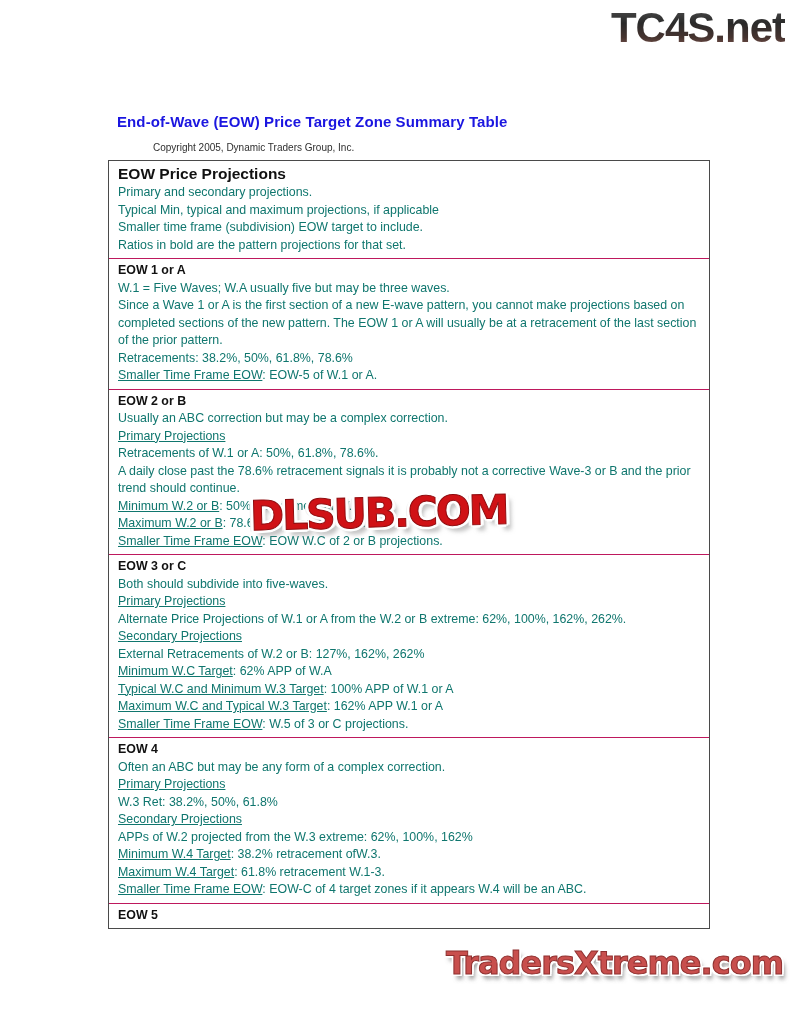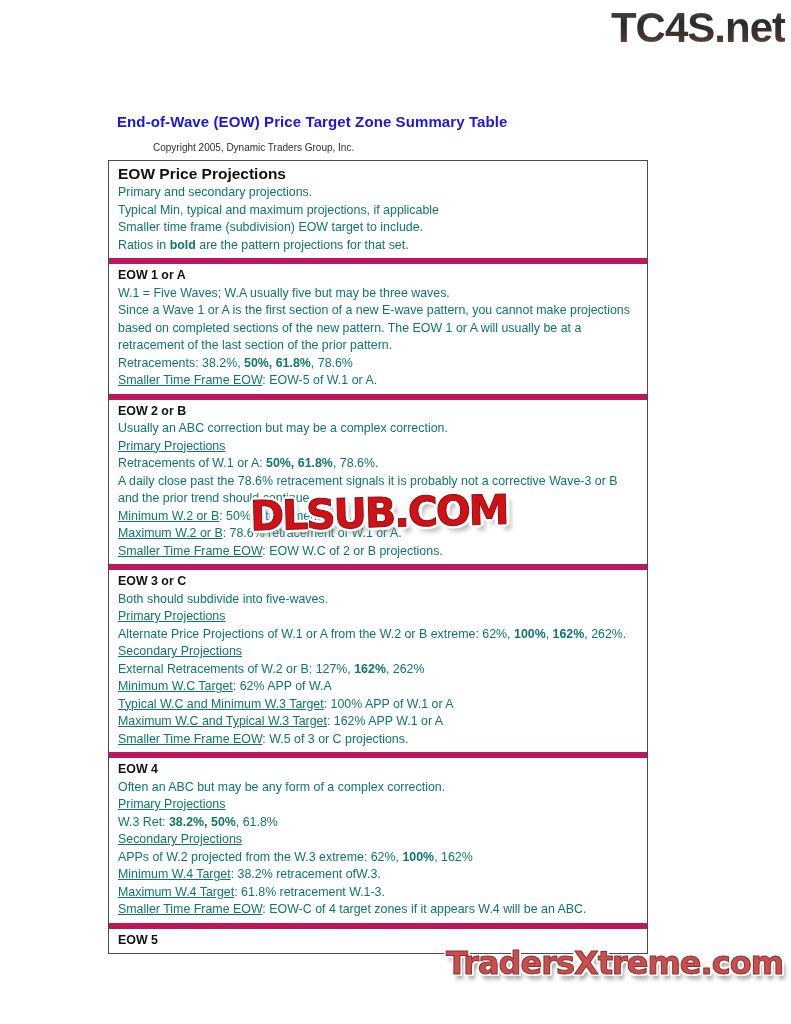--- a/index.html
+++ b/index.html
@@ -47,46 +47,46 @@
     font-size: 10px;
     color: #2f2f2f;
     margin-left: 36px;
   }
 
   
   .summary-table {
     position: absolute;
     left: 108px;
     top: 160px;
-    width: 540px;
+    width: 602px;
     border: 1px solid #4a4a4a;
     background: #ffffff;
   }
   .section {
     padding: 3px 9px 4px 9px;
-    border-top: 6px solid #be185d;
+    border-top: 1px solid #be185d;
   }
   .section:first-child { border-top: none; }
 
   .sec-heading {
     font-size: 12.4px;
     font-weight: bold;
     color: #111111;
     line-height: 17.5px;
   }
   .sec-heading.large {
     font-size: 15.5px;
     line-height: 20px;
   }
   .line {
     font-size: 12.4px;
     color: #0f766e;
     line-height: 17.5px;
   }
-  .line .b { font-weight: bold; }
+  .line .b { font-weight: normal; }
   .line .u { text-decoration: underline; }
 
   
   .dlsub {
     position: absolute;
     left: 250px;
     top: 489px;
     transform: rotate(-1.5deg);
     font-family: "DejaVu Sans", sans-serif;
     font-weight: bold;

